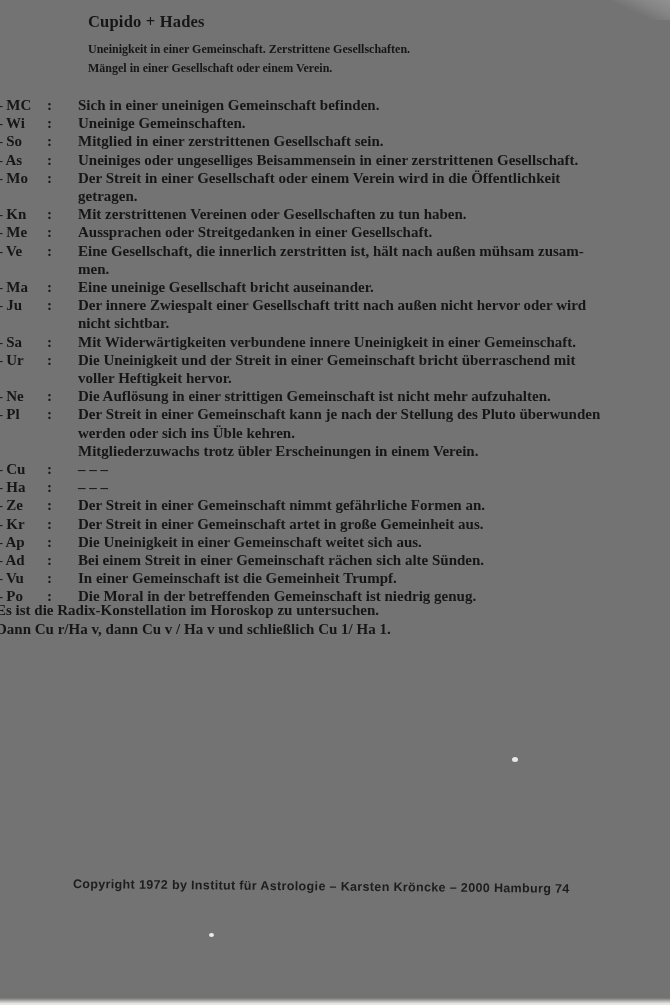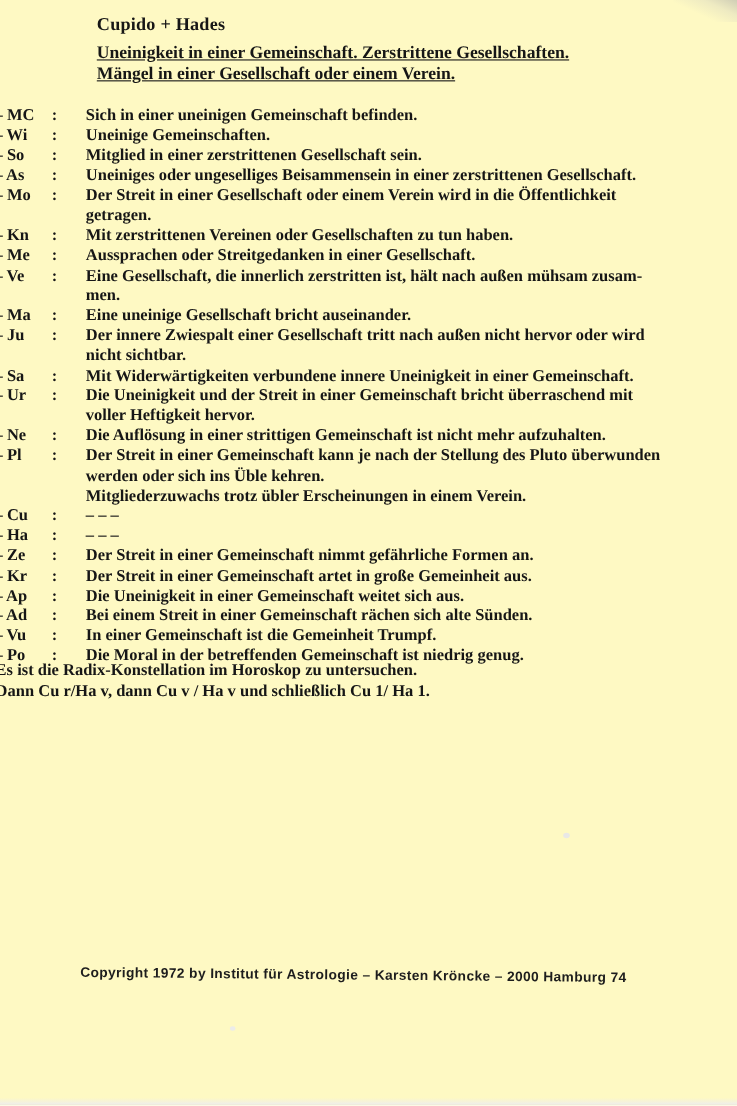--- a/index.html
+++ b/index.html
@@ -1,28 +1,28 @@
 <!DOCTYPE html>
 <html><head>
 <meta charset="utf-8">
 <style>
   html,body{margin:0;padding:0;background:#ffffff;}
   .page{
     position:relative;
     width:670px;height:1005px;
-    background:#fef9c3;
+    background:#737373;
     overflow:hidden;
     font-family:"Liberation Serif", serif;
     font-weight:700;
     color:#161616;
     -webkit-font-smoothing:antialiased;
   }
   .header{position:absolute;left:88px;top:12px;width:560px;}
   .title{font-size:16.5px;line-height:19px;margin:0;letter-spacing:.2px;}
-  .subtitle{margin-top:9px;font-size:16px;line-height:18.5px;text-decoration:underline;}
+  .subtitle{margin-top:9px;font-size:12px;line-height:18.5px;}
   .entries{position:absolute;left:-5px;top:96px;width:678px;}
   .entry{display:flex;align-items:flex-start;font-size:15px;line-height:18.2px;}
   .marker{flex:none;width:52px;white-space:pre;}
   .colon{flex:none;width:31px;}
   .text{flex:1;white-space:pre-wrap;}
   .footer-notes{position:absolute;left:-4px;top:601px;width:600px;font-size:15px;line-height:18.6px;}
   .copyright{
     position:absolute;left:73px;top:877px;
     font-family:"Liberation Sans", sans-serif;
     font-weight:700;font-size:12.5px;letter-spacing:.35px;

